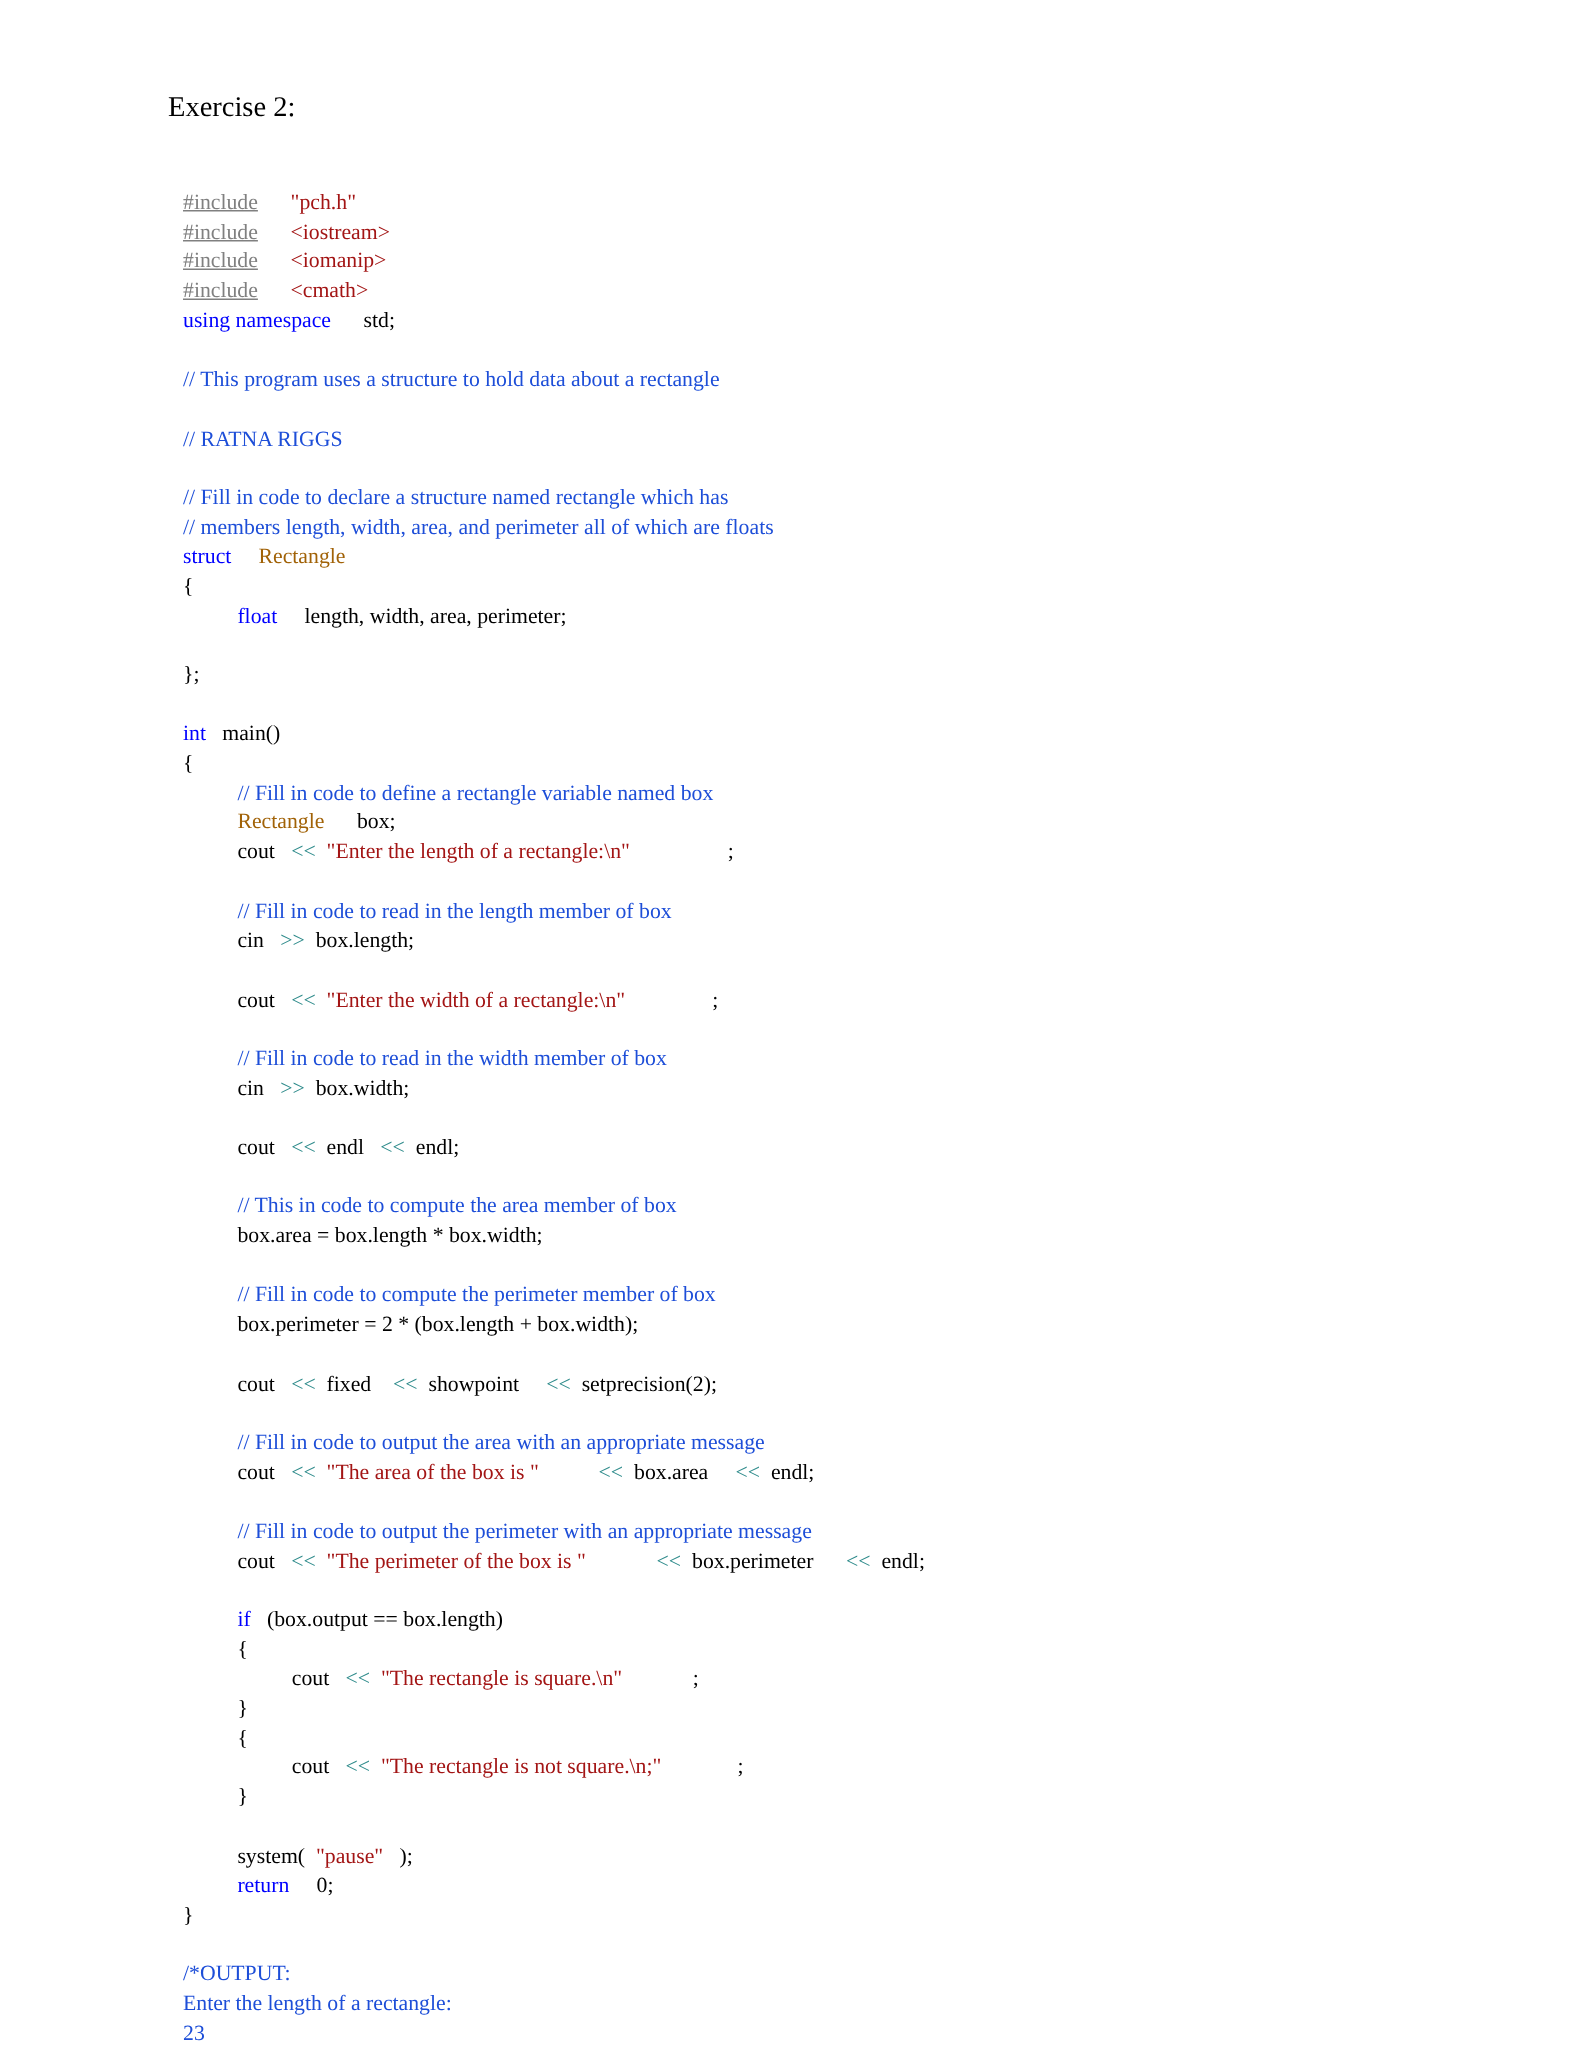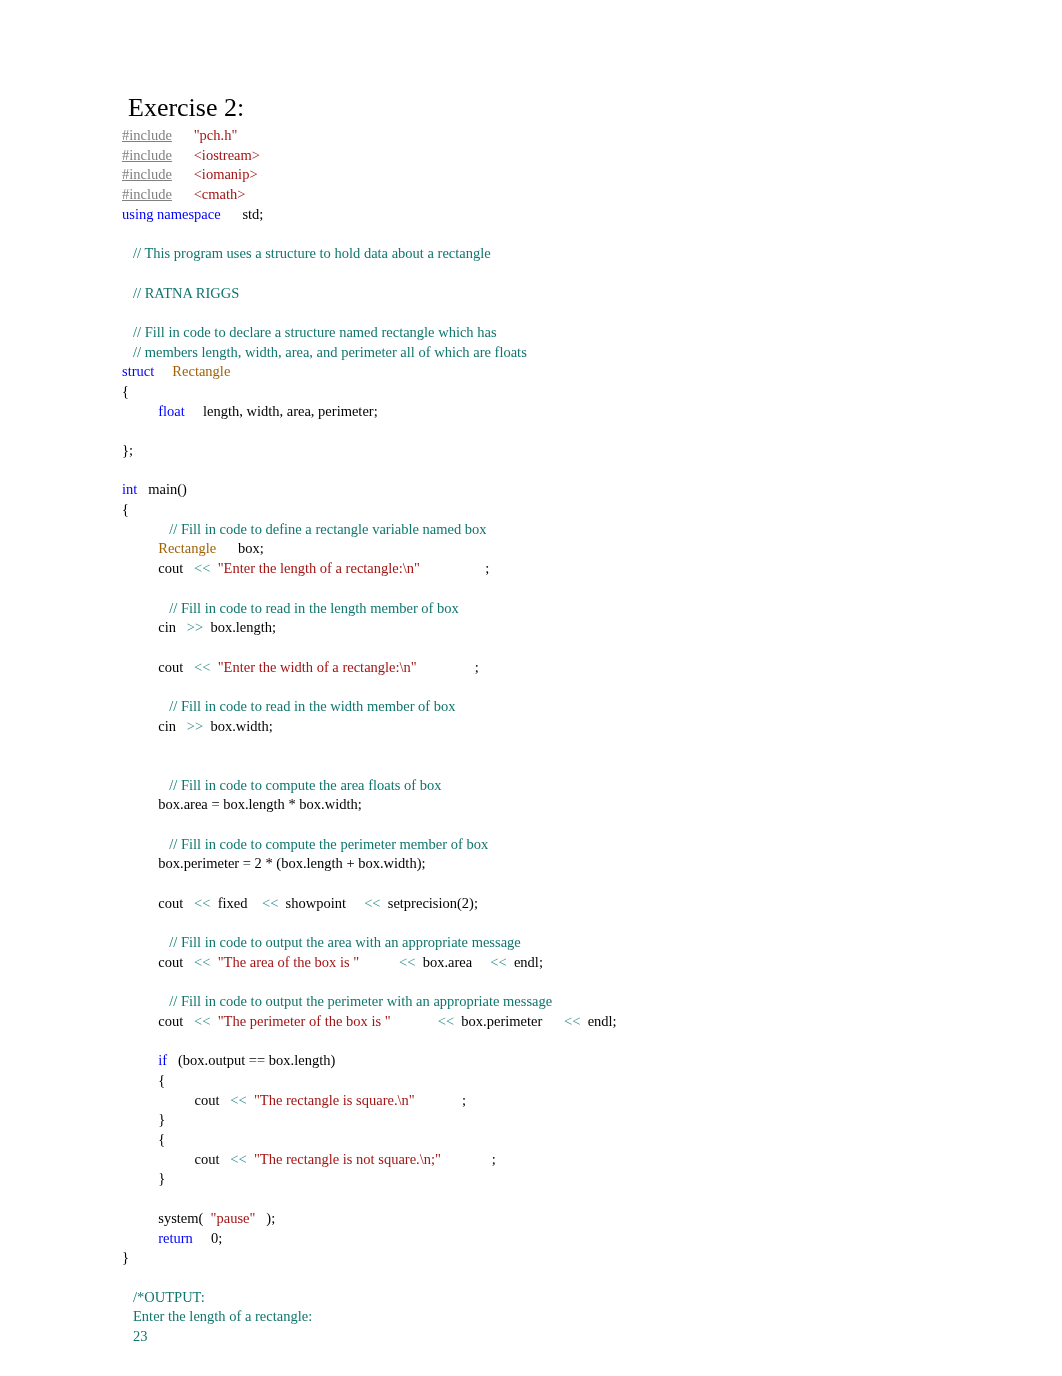--- a/index.html
+++ b/index.html
@@ -15,27 +15,26 @@
     overflow: hidden;
   }
   .page {
     position: relative;
     width: 1062px;
     height: 1376px;
     background: #ffffff;
   }
   .doc-title {
     position: absolute;
-    left: 128px;
+    left: 112px;
     top: 55px;
-    font-size: 26px;
+    font-size: 19px;
     line-height: 34px;
     color: #000000;
     white-space: pre;
-    margin-top: 36px;
   }
   .code-block {
     position: absolute;
     left: 122px;
     top: 126px;
     width: 900px;
   }
   .code-line {
     font-size: 14.5px;
     line-height: 19.7px;
@@ -44,21 +43,21 @@
     color: #000000;
   }
   .code-line.blank {
     color: transparent;
   }
   
   .tok-pre   { color: #808080; text-decoration: underline; }
   .tok-str   { color: #A31515; }
   .tok-kw    { color: #0000FF; }
   .tok-type  { color: #a16207; }
-  .tok-cmt   { color: #0f766e; margin-left: 11px; }
+  .tok-cmt   { color: #1d4ed8; }
   .tok-op    { color: #2E8B8B; }
   .tok-plain { color: #000000; }
 </style>
 </head>
 <body>
 
 <div class="page">
 
   <div class="doc-title">Exercise 2:</div>
 
@@ -88,22 +87,23 @@
       <div class="code-line"><span class="tok-plain">          </span><span class="tok-plain">cout</span><span class="tok-plain">   </span><span class="tok-op">&lt;&lt;</span><span class="tok-plain">  </span><span class="tok-str">"Enter the length of a rectangle:\n"</span><span class="tok-plain">                  </span><span class="tok-plain">;</span></div>
       <div class="code-line blank">&nbsp;</div>
       <div class="code-line"><span class="tok-plain">          </span><span class="tok-cmt">// Fill in code to read in the length member of box</span></div>
       <div class="code-line"><span class="tok-plain">          </span><span class="tok-plain">cin</span><span class="tok-plain">   </span><span class="tok-op">&gt;&gt;</span><span class="tok-plain">  </span><span class="tok-plain">box.length;</span></div>
       <div class="code-line blank">&nbsp;</div>
       <div class="code-line"><span class="tok-plain">          </span><span class="tok-plain">cout</span><span class="tok-plain">   </span><span class="tok-op">&lt;&lt;</span><span class="tok-plain">  </span><span class="tok-str">"Enter the width of a rectangle:\n"</span><span class="tok-plain">                </span><span class="tok-plain">;</span></div>
       <div class="code-line blank">&nbsp;</div>
       <div class="code-line"><span class="tok-plain">          </span><span class="tok-cmt">// Fill in code to read in the width member of box</span></div>
       <div class="code-line"><span class="tok-plain">          </span><span class="tok-plain">cin</span><span class="tok-plain">   </span><span class="tok-op">&gt;&gt;</span><span class="tok-plain">  </span><span class="tok-plain">box.width;</span></div>
       <div class="code-line blank">&nbsp;</div>
+      <div class="code-line"><span class="tok-plain">          </span><span class="tok-plain">cout</span><span class="tok-plain">   </span><span class="tok-op">&lt;&lt;</span><span class="tok-plain">  </span><span class="tok-plain">endl</span><span class="tok-plain">   </span><span class="tok-op">&lt;&lt;</span><span class="tok-plain">  </span><span class="tok-plain">endl;</span></div>
       <div class="code-line blank">&nbsp;</div>
-      <div class="code-line"><span class="tok-plain">          </span><span class="tok-cmt">// Fill in code to compute the area floats of box</span></div>
+      <div class="code-line"><span class="tok-plain">          </span><span class="tok-cmt">// This in code to compute the area member of box</span></div>
       <div class="code-line"><span class="tok-plain">          </span><span class="tok-plain">box.area = box.length * box.width;</span></div>
       <div class="code-line blank">&nbsp;</div>
       <div class="code-line"><span class="tok-plain">          </span><span class="tok-cmt">// Fill in code to compute the perimeter member of box</span></div>
       <div class="code-line"><span class="tok-plain">          </span><span class="tok-plain">box.perimeter = 2 * (box.length + box.width);</span></div>
       <div class="code-line blank">&nbsp;</div>
       <div class="code-line"><span class="tok-plain">          </span><span class="tok-plain">cout</span><span class="tok-plain">   </span><span class="tok-op">&lt;&lt;</span><span class="tok-plain">  </span><span class="tok-plain">fixed</span><span class="tok-plain">    </span><span class="tok-op">&lt;&lt;</span><span class="tok-plain">  </span><span class="tok-plain">showpoint</span><span class="tok-plain">     </span><span class="tok-op">&lt;&lt;</span><span class="tok-plain">  </span><span class="tok-plain">setprecision(2);</span></div>
       <div class="code-line blank">&nbsp;</div>
       <div class="code-line"><span class="tok-plain">          </span><span class="tok-cmt">// Fill in code to output the area with an appropriate message</span></div>
       <div class="code-line"><span class="tok-plain">          </span><span class="tok-plain">cout</span><span class="tok-plain">   </span><span class="tok-op">&lt;&lt;</span><span class="tok-plain">  </span><span class="tok-str">"The area of the box is "</span><span class="tok-plain">           </span><span class="tok-op">&lt;&lt;</span><span class="tok-plain">  </span><span class="tok-plain">box.area</span><span class="tok-plain">     </span><span class="tok-op">&lt;&lt;</span><span class="tok-plain">  </span><span class="tok-plain">endl;</span></div>
       <div class="code-line blank">&nbsp;</div>

